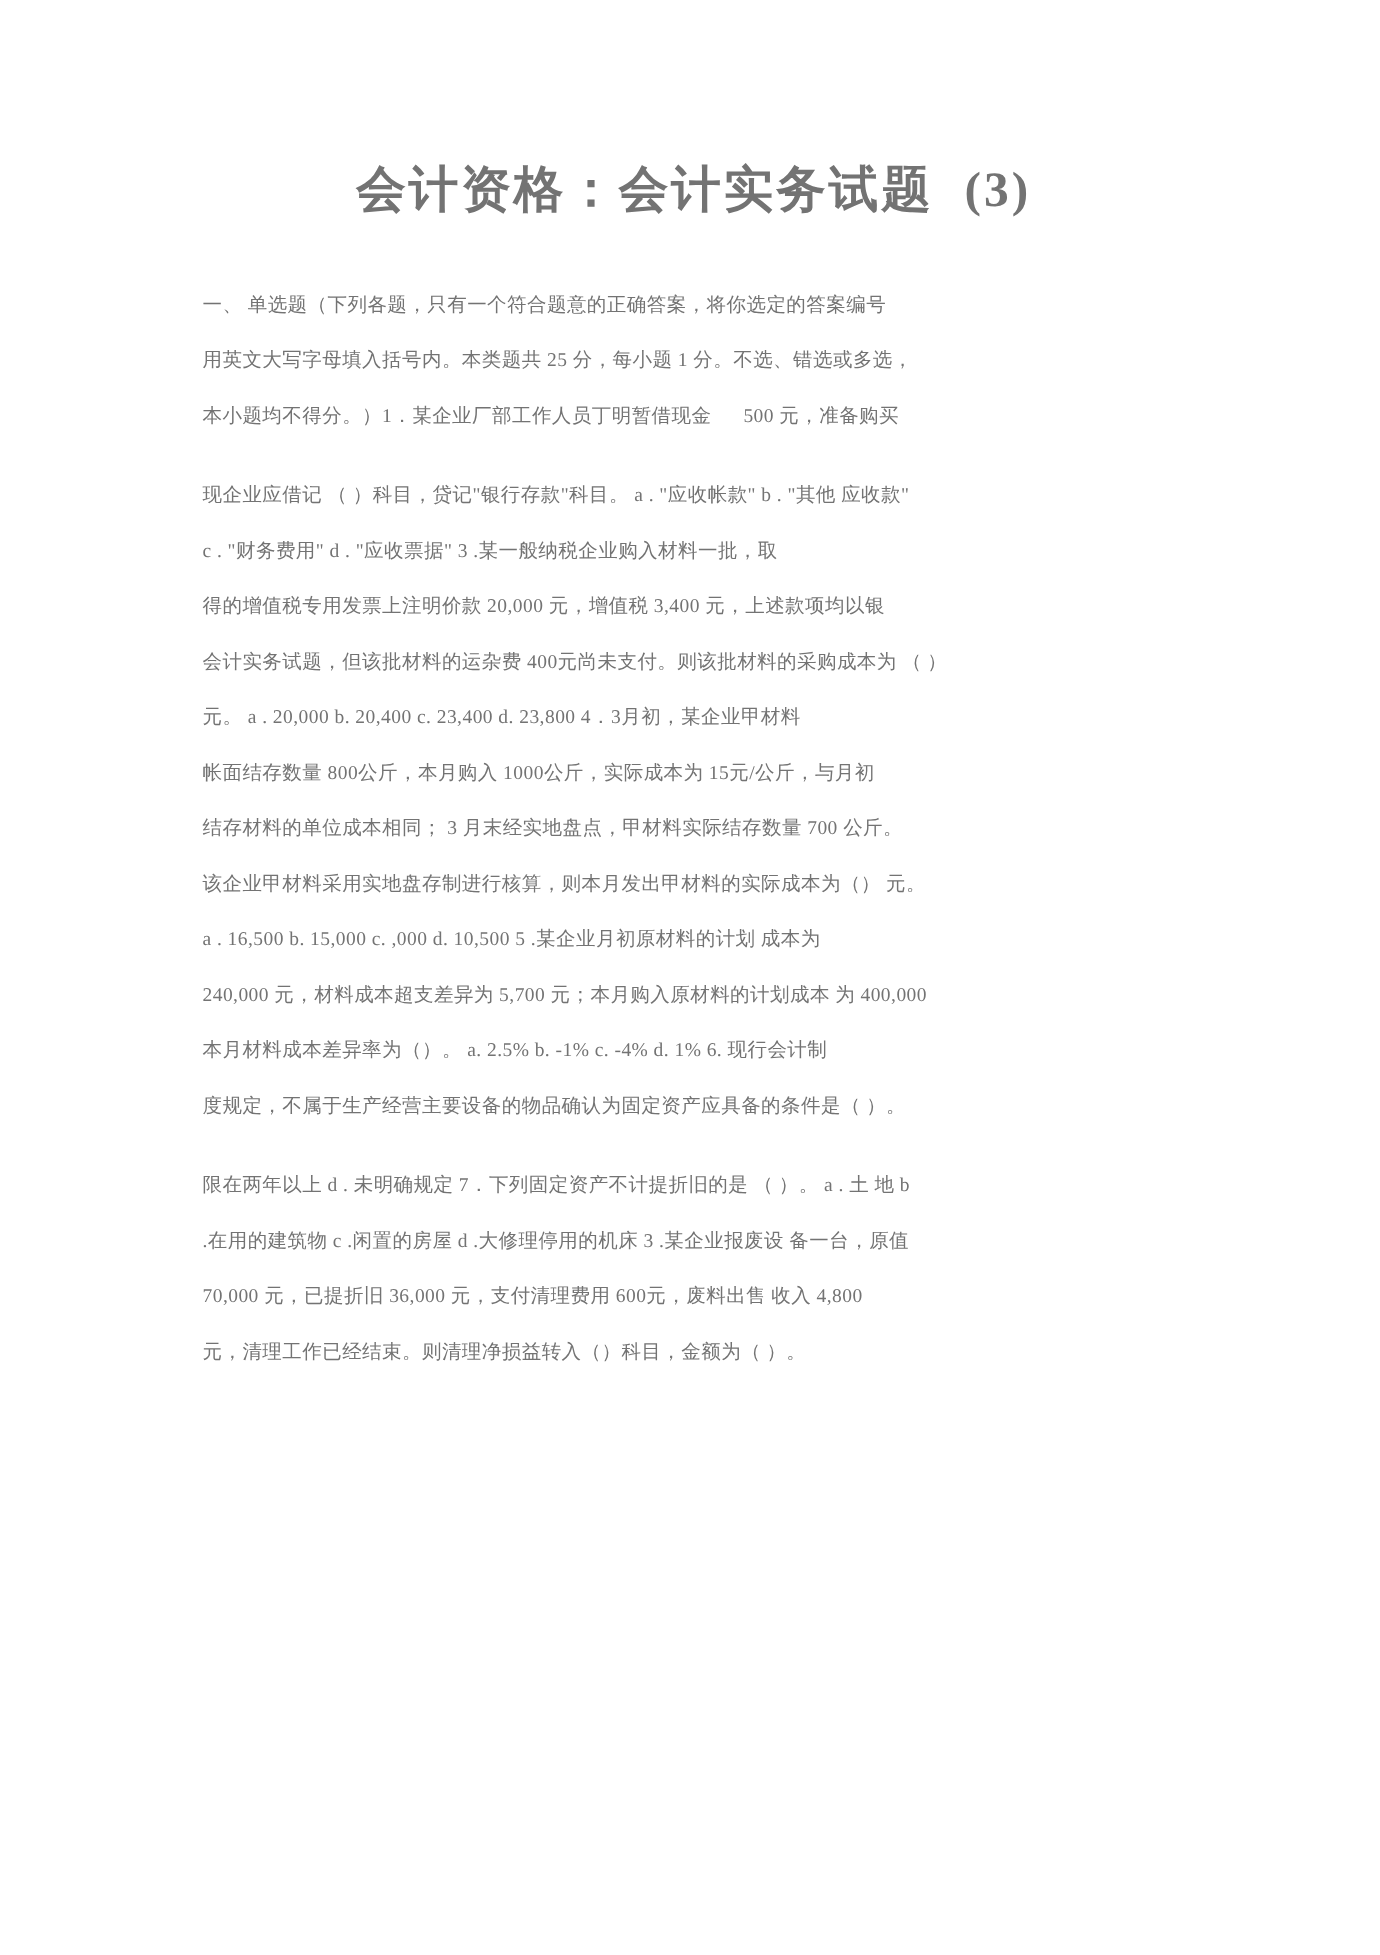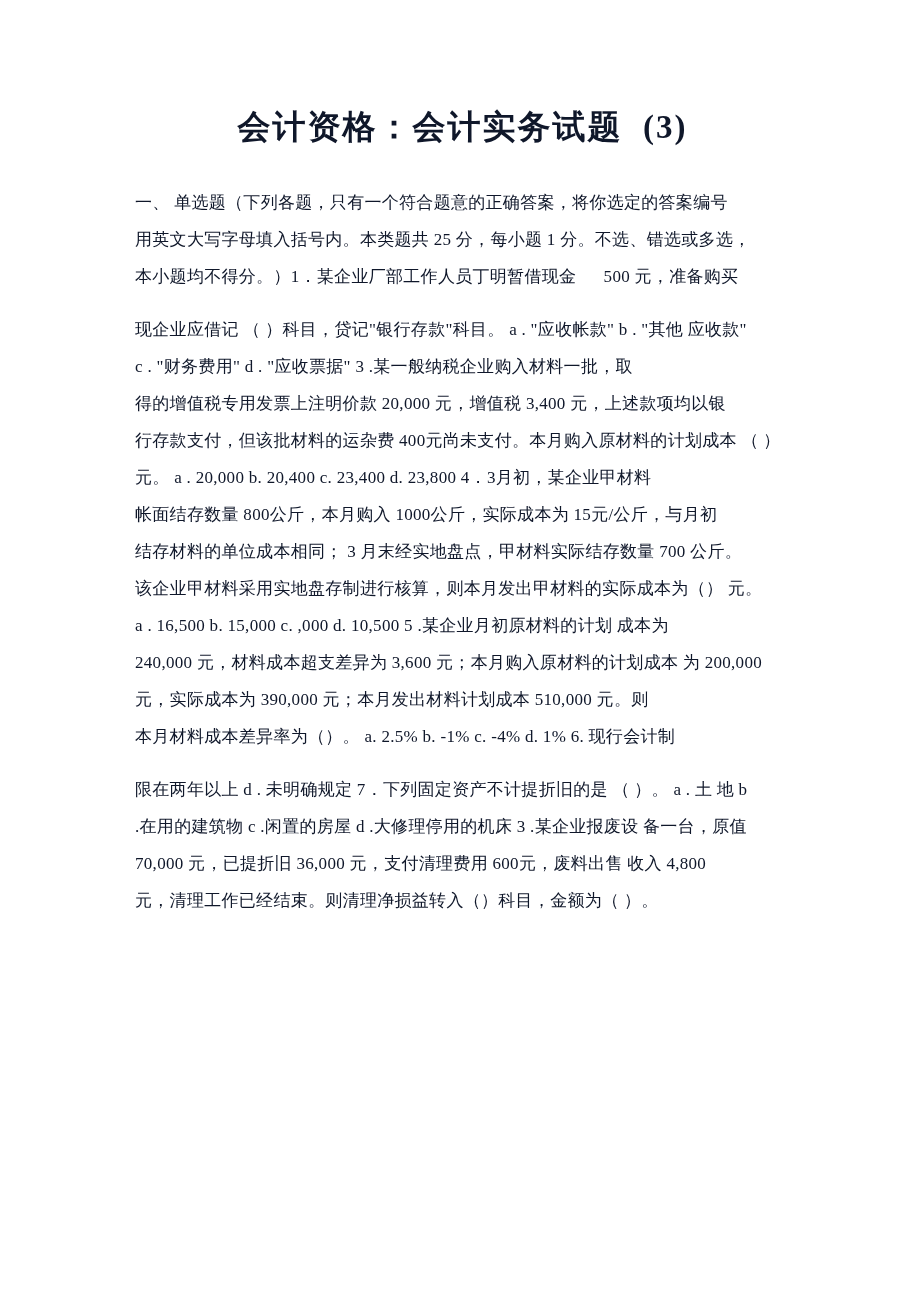--- a/index.html
+++ b/index.html
@@ -9,34 +9,34 @@
   }
   .page {
     position: relative;
     width: 920px;
     height: 1303px;
     margin: 0 auto;
     background: #ffffff;
     box-sizing: border-box;
     padding: 104px 130px 0 135px;
     font-family: "Liberation Serif", "DejaVu Serif", serif;
-    color: #0f172a;
+    color: #737373;
     overflow: hidden;
   }
   .doc-title {
     font-size: 33px;
     font-weight: bold;
     text-align: center;
     letter-spacing: 2px;
     line-height: 46px;
     white-space: pre;
   }
   .doc-body {
     margin-top: 34px;
-    font-size: 17px;
+    font-size: 13px;
   }
   .text-block + .text-block {
     margin-top: 16px;
   }
   .text-line {
     line-height: 37px;
     white-space: pre;
     letter-spacing: 0.3px;
   }
 </style>
@@ -48,29 +48,29 @@
   <div class="doc-body">
       <div class="text-block">
         <div class="text-line">一、 单选题（下列各题，只有一个符合题意的正确答案，将你选定的答案编号</div>
         <div class="text-line">用英文大写字母填入括号内。本类题共 25 分，每小题 1 分。不选、错选或多选，</div>
         <div class="text-line">本小题均不得分。）1．某企业厂部工作人员丁明暂借现金      500 元，准备购买</div>
       </div>
       <div class="text-block">
         <div class="text-line">现企业应借记 （ ）科目，贷记"银行存款"科目。 a . "应收帐款" b . "其他 应收款"</div>
         <div class="text-line">c . "财务费用" d . "应收票据" 3 .某一般纳税企业购入材料一批，取</div>
         <div class="text-line">得的增值税专用发票上注明价款 20,000 元，增值税 3,400 元，上述款项均以银</div>
-        <div class="text-line">行存款支付，但该批材料的运杂费 400元尚未支付。本月购入原材料的计划成本 （ ）</div>
+        <div class="text-line">会计实务试题，但该批材料的运杂费 400元尚未支付。则该批材料的采购成本为 （ ）</div>
         <div class="text-line">元。 a . 20,000 b. 20,400 c. 23,400 d. 23,800 4．3月初，某企业甲材料</div>
         <div class="text-line">帐面结存数量 800公斤，本月购入 1000公斤，实际成本为 15元/公斤，与月初</div>
         <div class="text-line">结存材料的单位成本相同； 3 月末经实地盘点，甲材料实际结存数量 700 公斤。</div>
         <div class="text-line">该企业甲材料采用实地盘存制进行核算，则本月发出甲材料的实际成本为（） 元。</div>
         <div class="text-line">a . 16,500 b. 15,000 c. ,000 d. 10,500 5 .某企业月初原材料的计划 成本为</div>
-        <div class="text-line">240,000 元，材料成本超支差异为 3,600 元；本月购入原材料的计划成本 为 200,000</div>
-        <div class="text-line">元，实际成本为 390,000 元；本月发出材料计划成本 510,000 元。则</div>
+        <div class="text-line">240,000 元，材料成本超支差异为 5,700 元；本月购入原材料的计划成本 为 400,000</div>
         <div class="text-line">本月材料成本差异率为（）。 a. 2.5% b. -1% c. -4% d. 1% 6. 现行会计制</div>
+        <div class="text-line">度规定，不属于生产经营主要设备的物品确认为固定资产应具备的条件是（ ）。</div>
       </div>
       <div class="text-block">
         <div class="text-line">限在两年以上 d . 未明确规定 7．下列固定资产不计提折旧的是 （ ）。 a . 土 地 b</div>
         <div class="text-line">.在用的建筑物 c .闲置的房屋 d .大修理停用的机床 3 .某企业报废设 备一台，原值</div>
         <div class="text-line">70,000 元，已提折旧 36,000 元，支付清理费用 600元，废料出售 收入 4,800</div>
         <div class="text-line">元，清理工作已经结束。则清理净损益转入（）科目，金额为（ ）。</div>
       </div>
     </div>
 </div>
 

